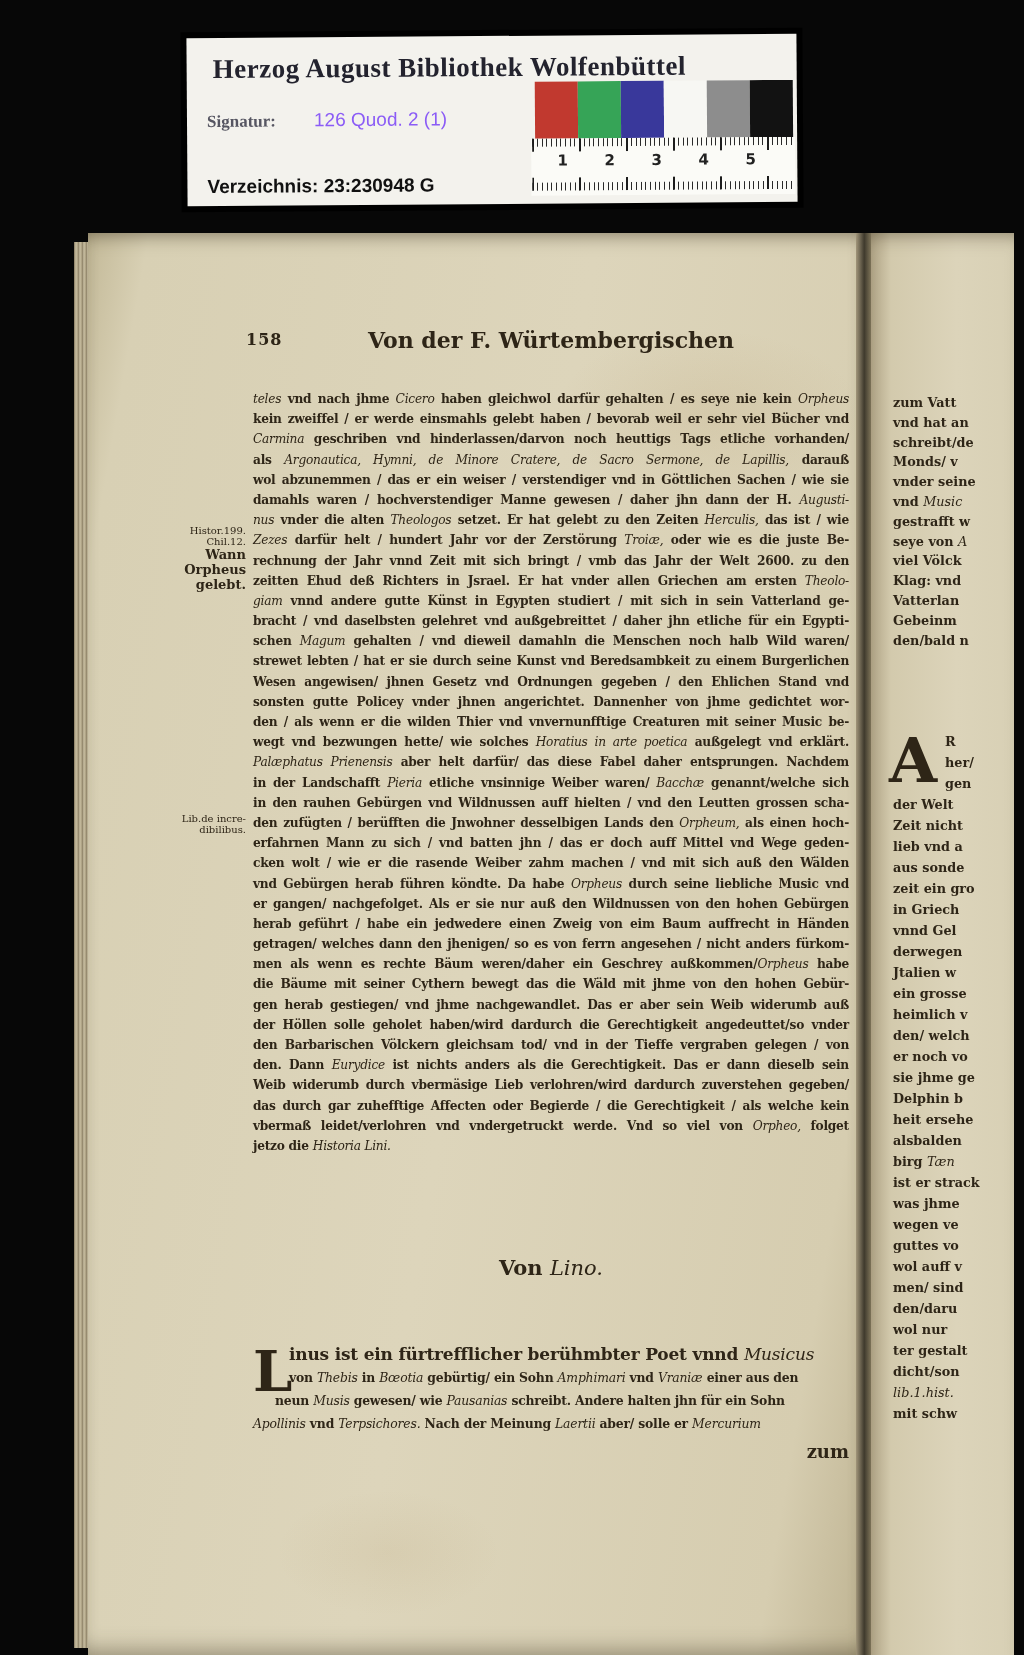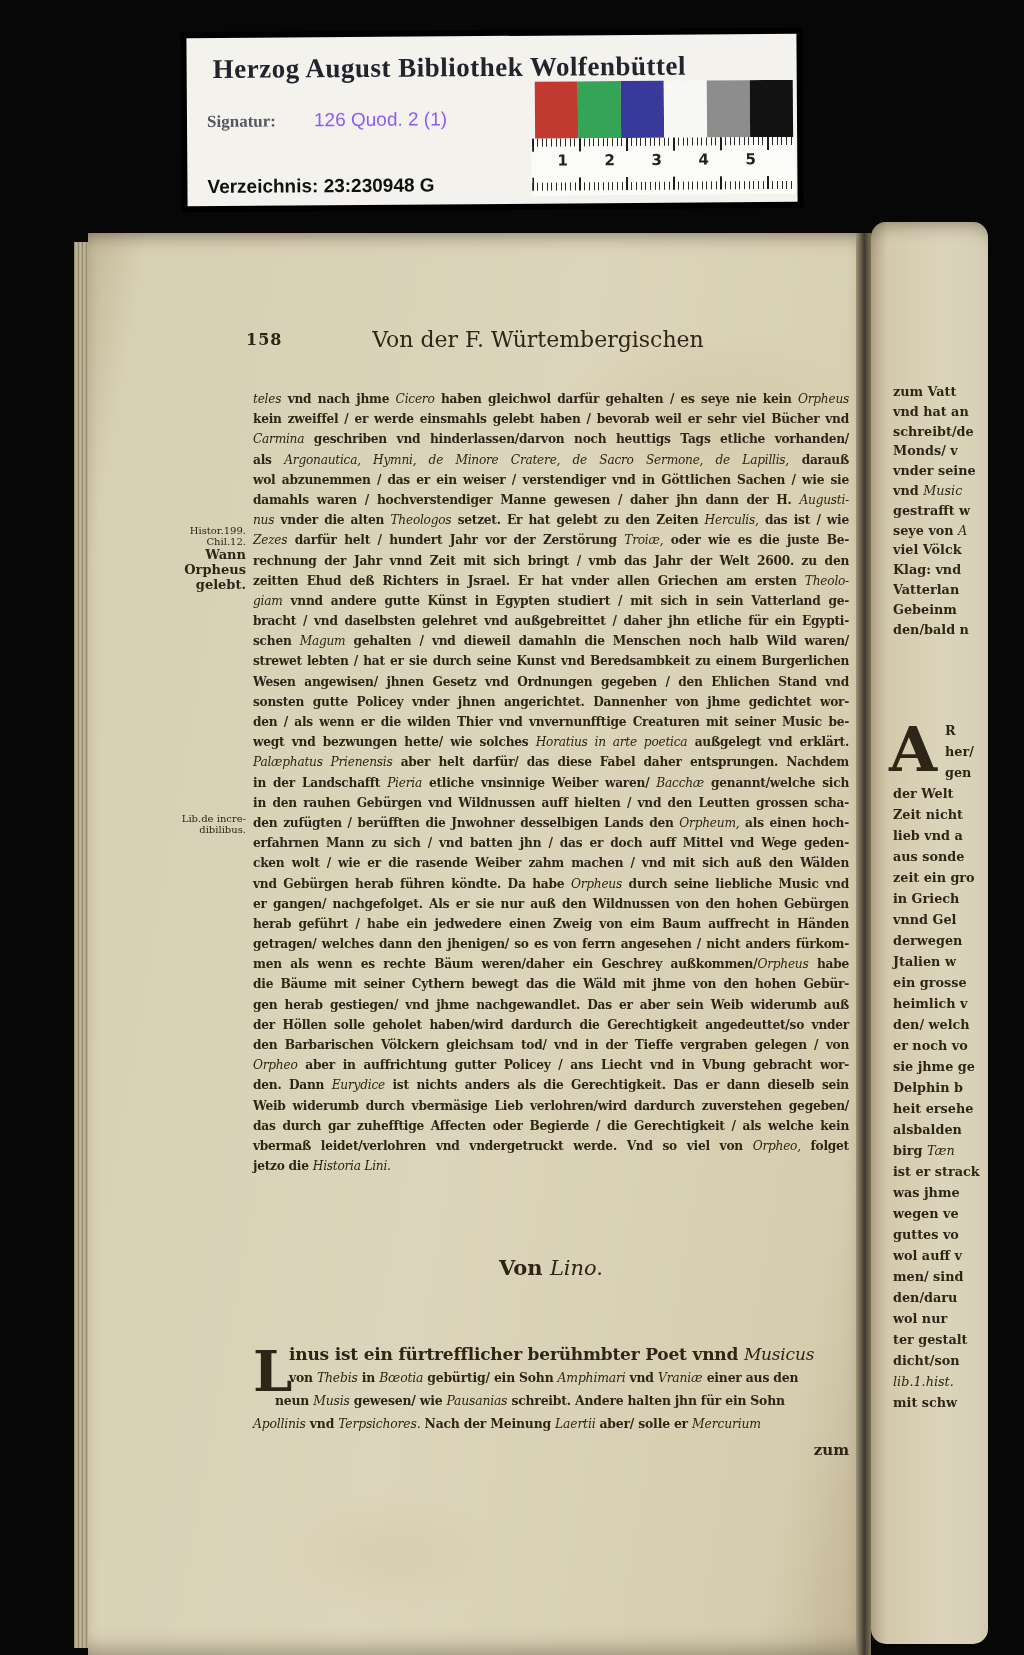--- a/index.html
+++ b/index.html
@@ -35,28 +35,28 @@
   .page-stack-left{position:absolute;left:74px;top:242px;width:15px;height:1406px;
      background:repeating-linear-gradient(90deg,#85795f 0px,#c9bfa2 2px,#a79b7d 4px);}
   .page-main{position:absolute;left:88px;top:233px;width:770px;height:1422px;color:#2e2517;
      background:
        radial-gradient(ellipse 220px 120px at 620px 180px, rgba(160,120,60,0.10), transparent 70%),
        radial-gradient(ellipse 160px 90px at 300px 1320px, rgba(150,115,60,0.08), transparent 70%),
        linear-gradient(100deg,#c3b998 0%,#d8d0b4 6%,#ddd5bb 50%,#d6cdb0 90%,#c0b594 100%);
      box-shadow:inset 0 14px 18px -12px rgba(60,50,30,0.55), inset 0 -18px 22px -14px rgba(60,50,30,0.45);}
   .gutter{position:absolute;left:856px;top:233px;width:15px;height:1422px;
      background:linear-gradient(to right,#a1957a,#3f3a2d 55%,#7c7257);}
-  .page-right{position:absolute;left:871px;top:222px;width:117px;height:1422px;overflow:hidden;color:#2e2517;
+  .page-right{position:absolute;left:871px;top:233px;width:143px;height:1422px;overflow:hidden;color:#2e2517;
      background:linear-gradient(to right,#b0a486 0%,#d3caad 14%,#dcd4ba 60%,#d8d0b5 100%);
-     box-shadow:inset 0 14px 18px -12px rgba(60,50,30,0.5);border-radius:15px;}
+     box-shadow:inset 0 14px 18px -12px rgba(60,50,30,0.5);}
 
   
   .pageno{position:absolute;left:158px;top:97px;font-size:16px;font-weight:700;letter-spacing:1px;}
-  .running-header{position:absolute;left:152px;top:94px;width:596px;text-align:center;
-                  font-size:22px;font-weight:400;}
+  .running-header{position:absolute;left:165px;top:94px;width:596px;text-align:center;
+                  font-size:22px;font-weight:700;}
   .bodytext{position:absolute;left:165px;top:156px;width:596px;font-size:12.2px;
             font-weight:700;letter-spacing:-0.25px;line-height:20.2px;}
   .bodytext .tline{height:20.2px;text-align:justify;text-align-last:justify;white-space:normal;}
   .bodytext .tline:last-child{text-align-last:left;}
   .tline em{font-weight:400;font-style:italic;}
 
   .margin-note{position:absolute;left:18px;width:140px;text-align:right;font-weight:700;}
   .note1{top:292px;}
   .note1 .tline{font-size:13px;line-height:15px;}
   .note1 .tline:nth-child(-n+2){font-size:10px;line-height:11px;font-weight:400;}
@@ -66,21 +66,21 @@
   .heading-lino{position:absolute;left:165px;top:1022px;width:596px;}
   .heading-lino .tline{text-align:center;font-size:21px;font-weight:700;}
 
   .linus{position:absolute;left:165px;top:1110px;width:600px;}
   .linus-dropcap{position:absolute;left:0;top:0;font-size:56px;line-height:56px;font-weight:700;}
   .linus-lines{line-height:23px;font-size:12.4px;font-weight:700;letter-spacing:-0.2px;}
   .linus-lines .tline:first-child{font-size:17px;padding-left:36px;}
   .linus-lines .tline:nth-child(2){padding-left:36px;}
   .linus-lines .tline:nth-child(3){padding-left:22px;}
   .catchword{position:absolute;left:165px;top:1208px;width:596px;text-align:right;
-             font-size:15px;font-weight:700;}
+             font-size:18px;font-weight:700;}
 
   
   .frag-top{position:absolute;left:22px;top:160px;width:124px;font-size:12.8px;
             font-weight:700;line-height:19.8px;white-space:nowrap;}
   .frag-bottom{position:absolute;left:22px;top:498px;width:124px;}
   .frag-dropcap{position:absolute;left:-4px;top:0;font-size:62px;line-height:60px;font-weight:700;}
   .frag-lines{font-size:12.8px;font-weight:700;line-height:21px;white-space:nowrap;}
   .frag-lines .tline:nth-child(-n+3){padding-left:52px;}
 </style>
 </head>
@@ -154,21 +154,20 @@
         <div class="tline">cken wolt / wie er die rasende Weiber zahm machen / vnd mit sich auß den Wälden</div>
         <div class="tline">vnd Gebürgen herab führen köndte. Da habe <em>Orpheus</em> durch seine liebliche Music vnd</div>
         <div class="tline">er gangen/ nachgefolget. Als er sie nur auß den Wildnussen von den hohen Gebürgen</div>
         <div class="tline">herab geführt / habe ein jedwedere einen Zweig von eim Baum auffrecht in Händen</div>
         <div class="tline">getragen/ welches dann den jhenigen/ so es von ferrn angesehen / nicht anders fürkom-</div>
         <div class="tline">men als wenn es rechte Bäum weren/daher ein Geschrey außkommen/<em>Orpheus</em> habe</div>
         <div class="tline">die Bäume mit seiner Cythern bewegt das die Wäld mit jhme von den hohen Gebür-</div>
         <div class="tline">gen herab gestiegen/ vnd jhme nachgewandlet. Das er aber sein Weib widerumb auß</div>
         <div class="tline">der Höllen solle geholet haben/wird dardurch die Gerechtigkeit angedeuttet/so vnder</div>
         <div class="tline">den Barbarischen Völckern gleichsam tod/ vnd in der Tieffe vergraben gelegen / von</div>
-        <div class="tline"><em>Orpheo</em> aber in auffrichtung gutter Policey / ans Liecht vnd in Vbung gebracht wor-</div>
         <div class="tline">den. Dann <em>Eurydice</em> ist nichts anders als die Gerechtigkeit. Das er dann dieselb sein</div>
         <div class="tline">Weib widerumb durch vbermäsige Lieb verlohren/wird dardurch zuverstehen gegeben/</div>
         <div class="tline">das durch gar zuhefftige Affecten oder Begierde / die Gerechtigkeit / als welche kein</div>
         <div class="tline">vbermaß leidet/verlohren vnd vndergetruckt werde. Vnd so viel von <em>Orpheo,</em> folget</div>
         <div class="tline">jetzo die <em>Historia Lini.</em></div>
       </div>
 
     <div class="heading-lino">
         <div class="tline">Von <em>Lino.</em></div>
       </div>

